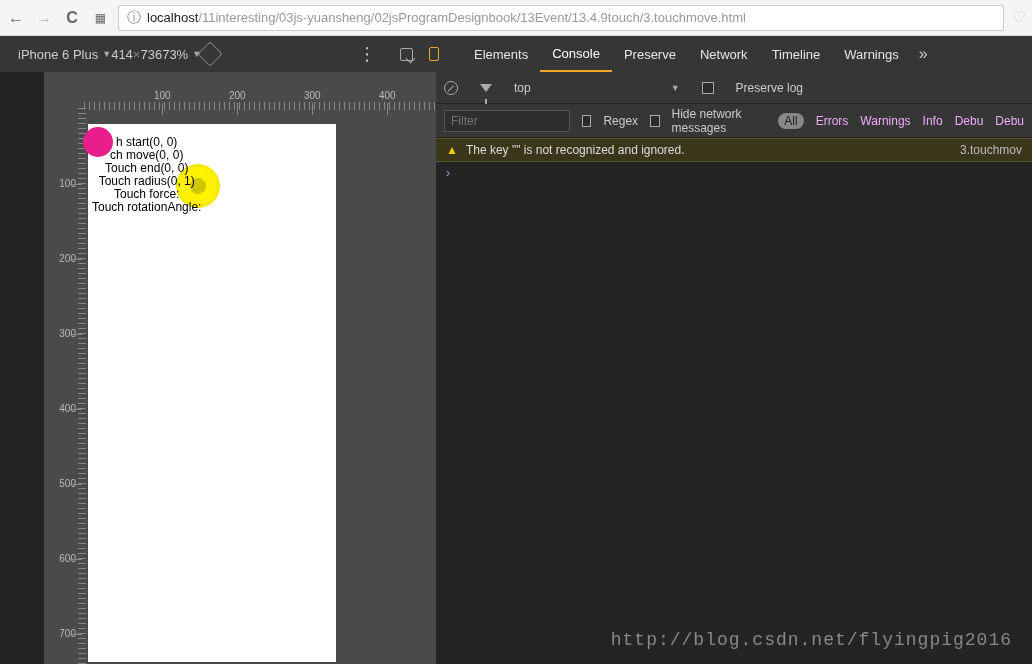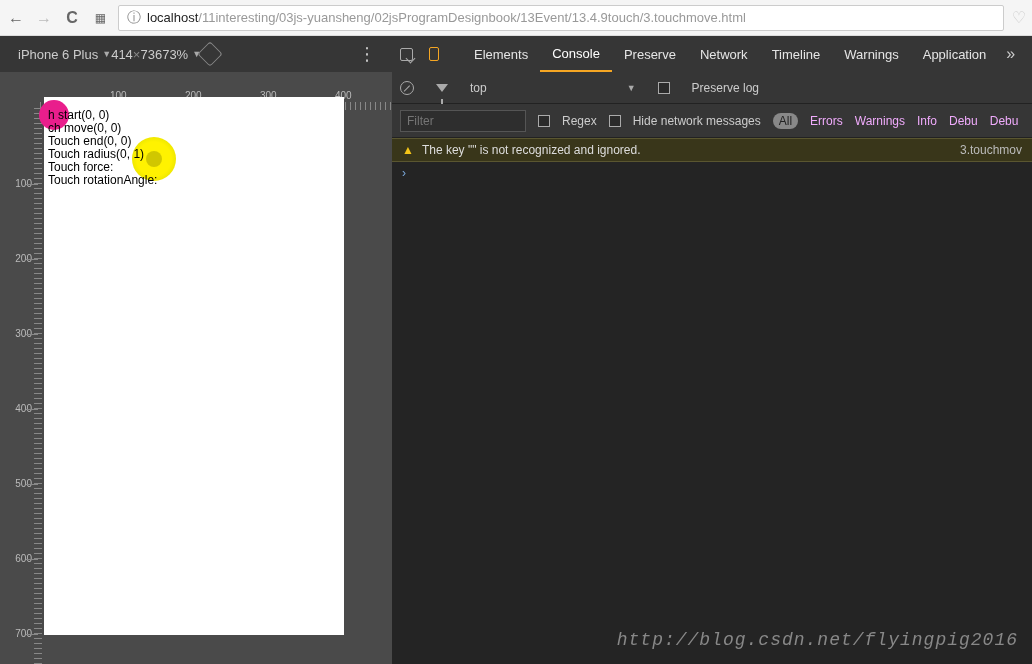--- a/index.html
+++ b/index.html
@@ -24,32 +24,32 @@
 .devtools-tabs { flex:1; display:flex; align-items:center; gap:0; height:100%; }
 .dt-icon-btn { width:28px; height:36px; display:flex; align-items:center; justify-content:center; color:#aaa; font-size:13px; cursor:pointer; }
 .dt-icon-btn.active { color:#f5a623; }
 .inspect-icon { width:13px; height:13px; border:1.3px solid #aaa; border-radius:2px; position:relative; }
 .inspect-icon::after { content:""; position:absolute; right:-2px; bottom:-2px; width:6px; height:6px; border-right:1.3px solid #aaa; border-bottom:1.3px solid #aaa; transform:rotate(45deg); }
 .device-icon { width:10px; height:14px; border:1.3px solid #f5a623; border-radius:2px; }
 .dt-tab { padding:0 12px; height:36px; display:flex; align-items:center; color:#e5e5e5; font-size:13px; cursor:pointer; }
 .dt-tab.active { color:#fff; border-bottom:2px solid #f5a623; }
 .dt-more { color:#ccc; font-size:16px; padding:0 8px; }
 
-.main { display:flex; height:calc(664px - 72px); }
+.main { display:flex; height:calc(664px - 72px);margin-left:44px; }
 .left-pane { width:392px; background:#4a4a4a; position:relative; }
 .ruler-h { position:absolute; top:18px; left:40px; right:0; height:18px; background:#4a4a4a; }
 .ruler-h .tick { position:absolute; top:0; color:#bbb; font-size:10px; }
 .ruler-h .tick::before { content:""; position:absolute; left:50%; bottom:-14px; width:1px; height:12px; background:#888; }
 .ruler-v { position:absolute; top:36px; left:0; width:40px; bottom:0; background:#4a4a4a; }
 .ruler-v .tick { position:absolute; left:10px; color:#bbb; font-size:10px; text-align:right; width:22px; }
 .ruler-v .tick::before { content:""; position:absolute; right:-6px; top:50%; width:12px; height:1px; background:#888; }
 .ruler-hatch-h { position:absolute; top:30px; left:40px; right:0; height:8px; background:repeating-linear-gradient(90deg,#888 0 1px,transparent 1px 5px); }
 .ruler-hatch-v { position:absolute; top:36px; left:34px; width:8px; bottom:0; background:repeating-linear-gradient(0deg,#888 0 1px,transparent 1px 5px); }
 
-.viewport { position:absolute; top:25px; left:44px; width:300px; height:538px; background:#fff; }
+.viewport { position:absolute; top:52px; left:44px; width:248px; height:538px; background:#fff;text-align:center; }
 .touch-lines { position:absolute; top:12px; left:4px; font-family:"SimSun","Courier New",monospace; font-size:12px; color:#000; line-height:13px; }
 .pink-dot { position:absolute; top:3px; left:-5px; width:30px; height:30px; border-radius:50%; background:#e91e8c; }
 .yellow-dot { position:absolute; top:40px; left:88px; width:44px; height:44px; border-radius:50%; background:radial-gradient(circle,#fff200 55%,#f0e800 70%,#e8e000 100%); }
 .yellow-dot::after { content:""; position:absolute; top:14px; left:14px; width:16px; height:16px; border-radius:50%; background:rgba(120,120,0,0.35); }
 
 .right-pane { flex:1; background:#242424; display:flex; flex-direction:column; min-width:0; }
 .console-toolbar { height:32px; background:#363636; display:flex; align-items:center; padding:0 8px; gap:22px; font-size:12px; color:#ccc; border-bottom:1px solid #222; }
 .ct-icon { width:14px; height:14px; border:1.3px solid #aaa; border-radius:50%; position:relative; }
 .ct-icon::after { content:""; position:absolute; left:2px; top:6px; width:8px; height:1.3px; background:#aaa; transform:rotate(-45deg); }
 .funnel { width:0; height:0; border-left:6px solid transparent; border-right:6px solid transparent; border-top:8px solid #aaa; position:relative; }
@@ -62,21 +62,21 @@
 .filter-input { width:126px; height:22px; background:#2e2e2e; border:1px solid #555; color:#aaa; font-size:12px; padding:0 6px; outline:none; }
 .pill { background:#888; color:#222; padding:1px 6px; border-radius:8px; font-size:12px; }
 .lvl { color:#f0abfc; cursor:pointer; }
 
 .console-body { flex:1; background:#242424; font-family:Menlo,Consolas,monospace; font-size:12px; position:relative; }
 .warn-row { background:#39361a; border-top:1px solid #5a5630; border-bottom:1px solid #5a5630; padding:4px 10px; display:flex; align-items:center; gap:8px; color:#ddd; }
 .warn-icon { color:#f5c518; font-size:12px; }
 .warn-link { margin-left:auto; color:#bbb; cursor:pointer; }
 .prompt { color:#7aa7d8; padding:4px 10px; }
 
-.watermark { position:absolute; right:14px; bottom:14px; font-family:"Courier New",monospace; font-size:18px; color:#888; font-style:italic; letter-spacing:1px; pointer-events:none; }
+.watermark { position:absolute; right:20px; bottom:14px; font-family:"Courier New",monospace; font-size:18px; color:#888; letter-spacing:1px; pointer-events:none; }
 </style>
 </head>
 <body>
 
 <div class="browser-bar">
   <div class="nav-btn">←</div>
   <div class="nav-btn" style="color:#bbb">→</div>
   <div class="nav-btn" style="font-weight:bold">C</div>
   <div class="nav-btn" style="font-size:12px;letter-spacing:-1px">▦</div>
   <div class="url-bar">
@@ -111,21 +111,20 @@
     <div class="dt-icon-btn active">
         <span class="device-icon"></span>
       </div>
     <div style="width:14px"></div>
     <div class="dt-tab">Elements</div>
     <div class="dt-tab active">Console</div>
     <div class="dt-tab">Preserve</div>
     <div class="dt-tab">Network</div>
     <div class="dt-tab">Timeline</div>
     <div class="dt-tab">Warnings</div>
-    <div class="dt-tab">Application</div>
     <div class="dt-more">»</div>
   </div>
 </div>
 
 <div class="main">
   <div class="left-pane">
     <div class="ruler-h">
       <span class="tick" style="left:70px">100</span>
       <span class="tick" style="left:145px">200</span>
       <span class="tick" style="left:220px">300</span>

